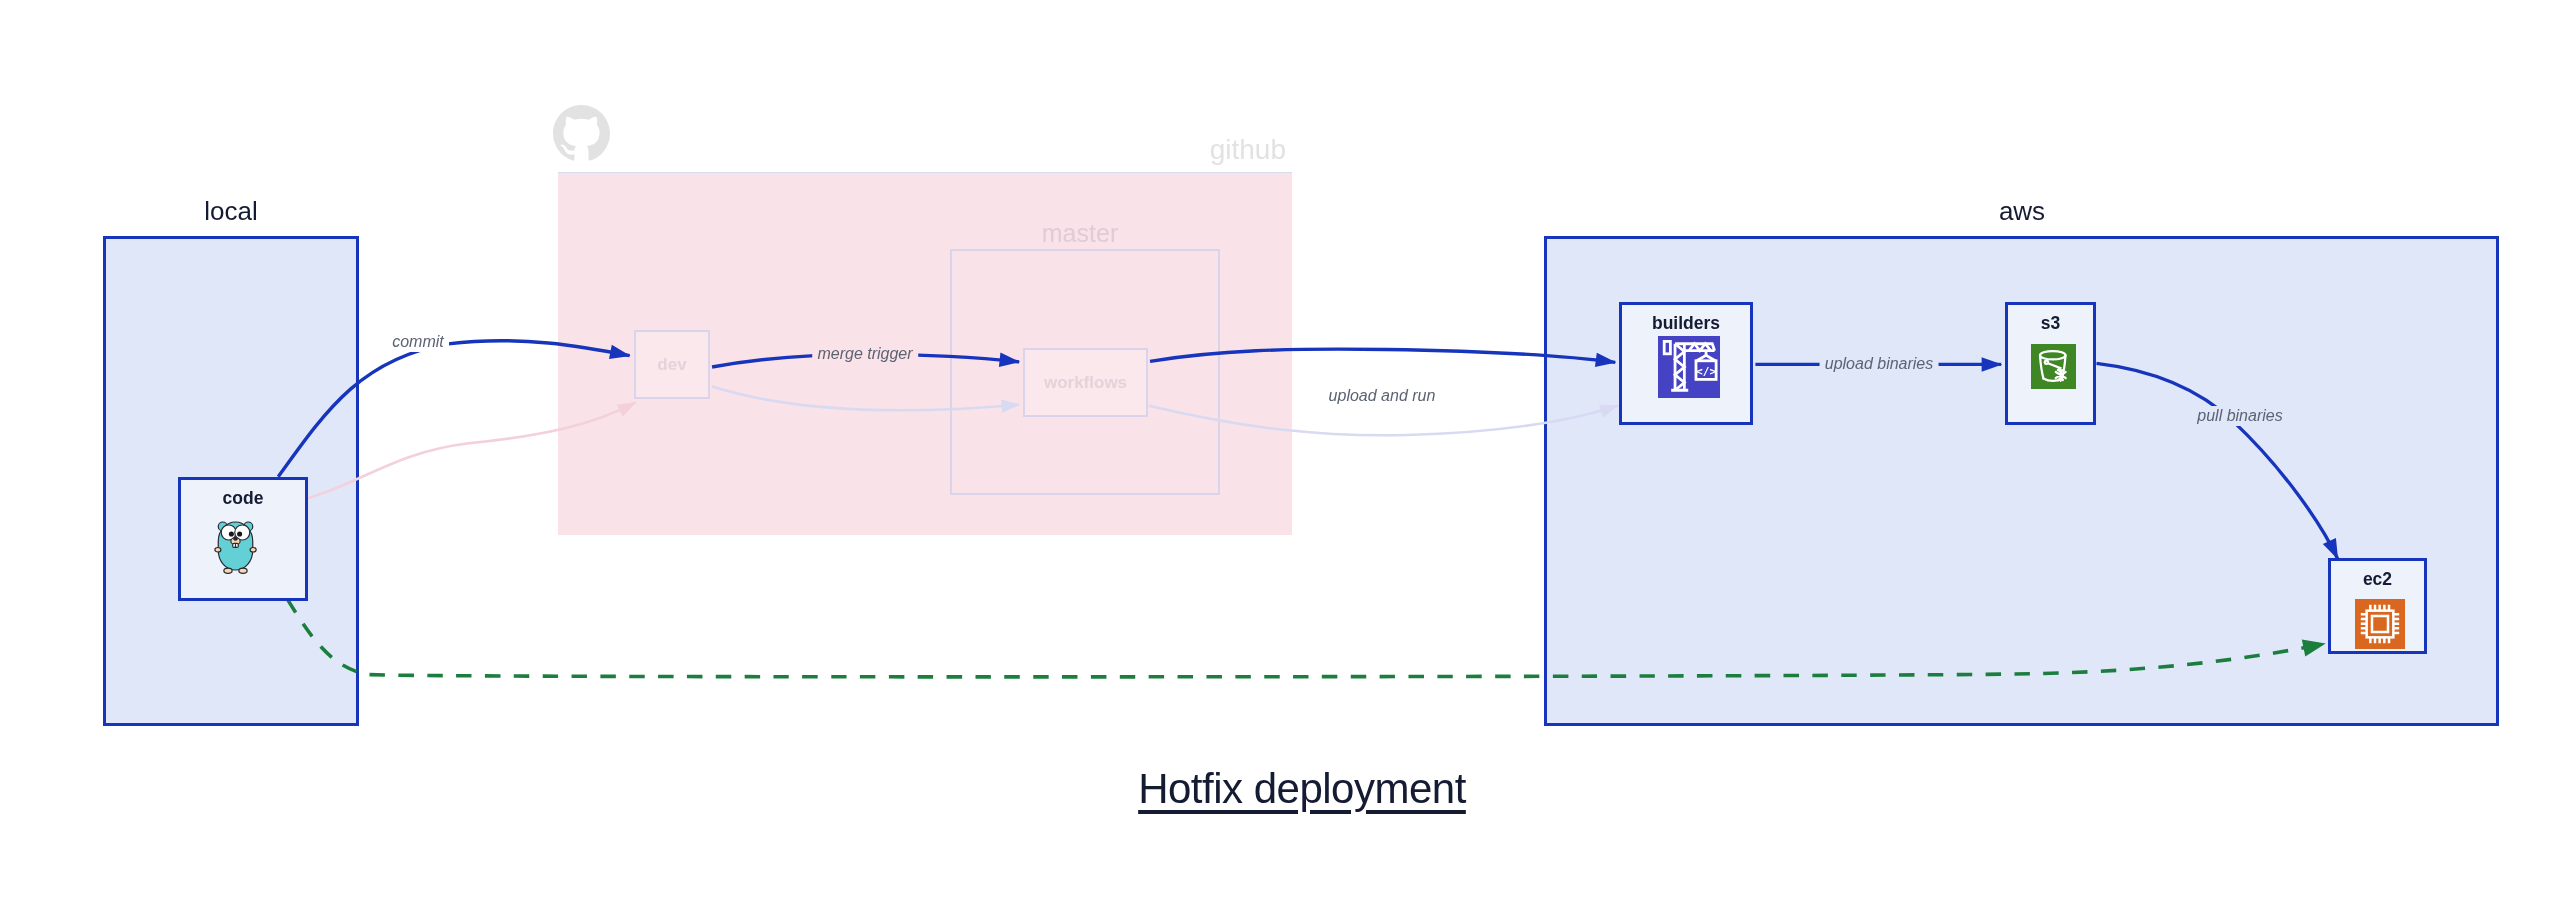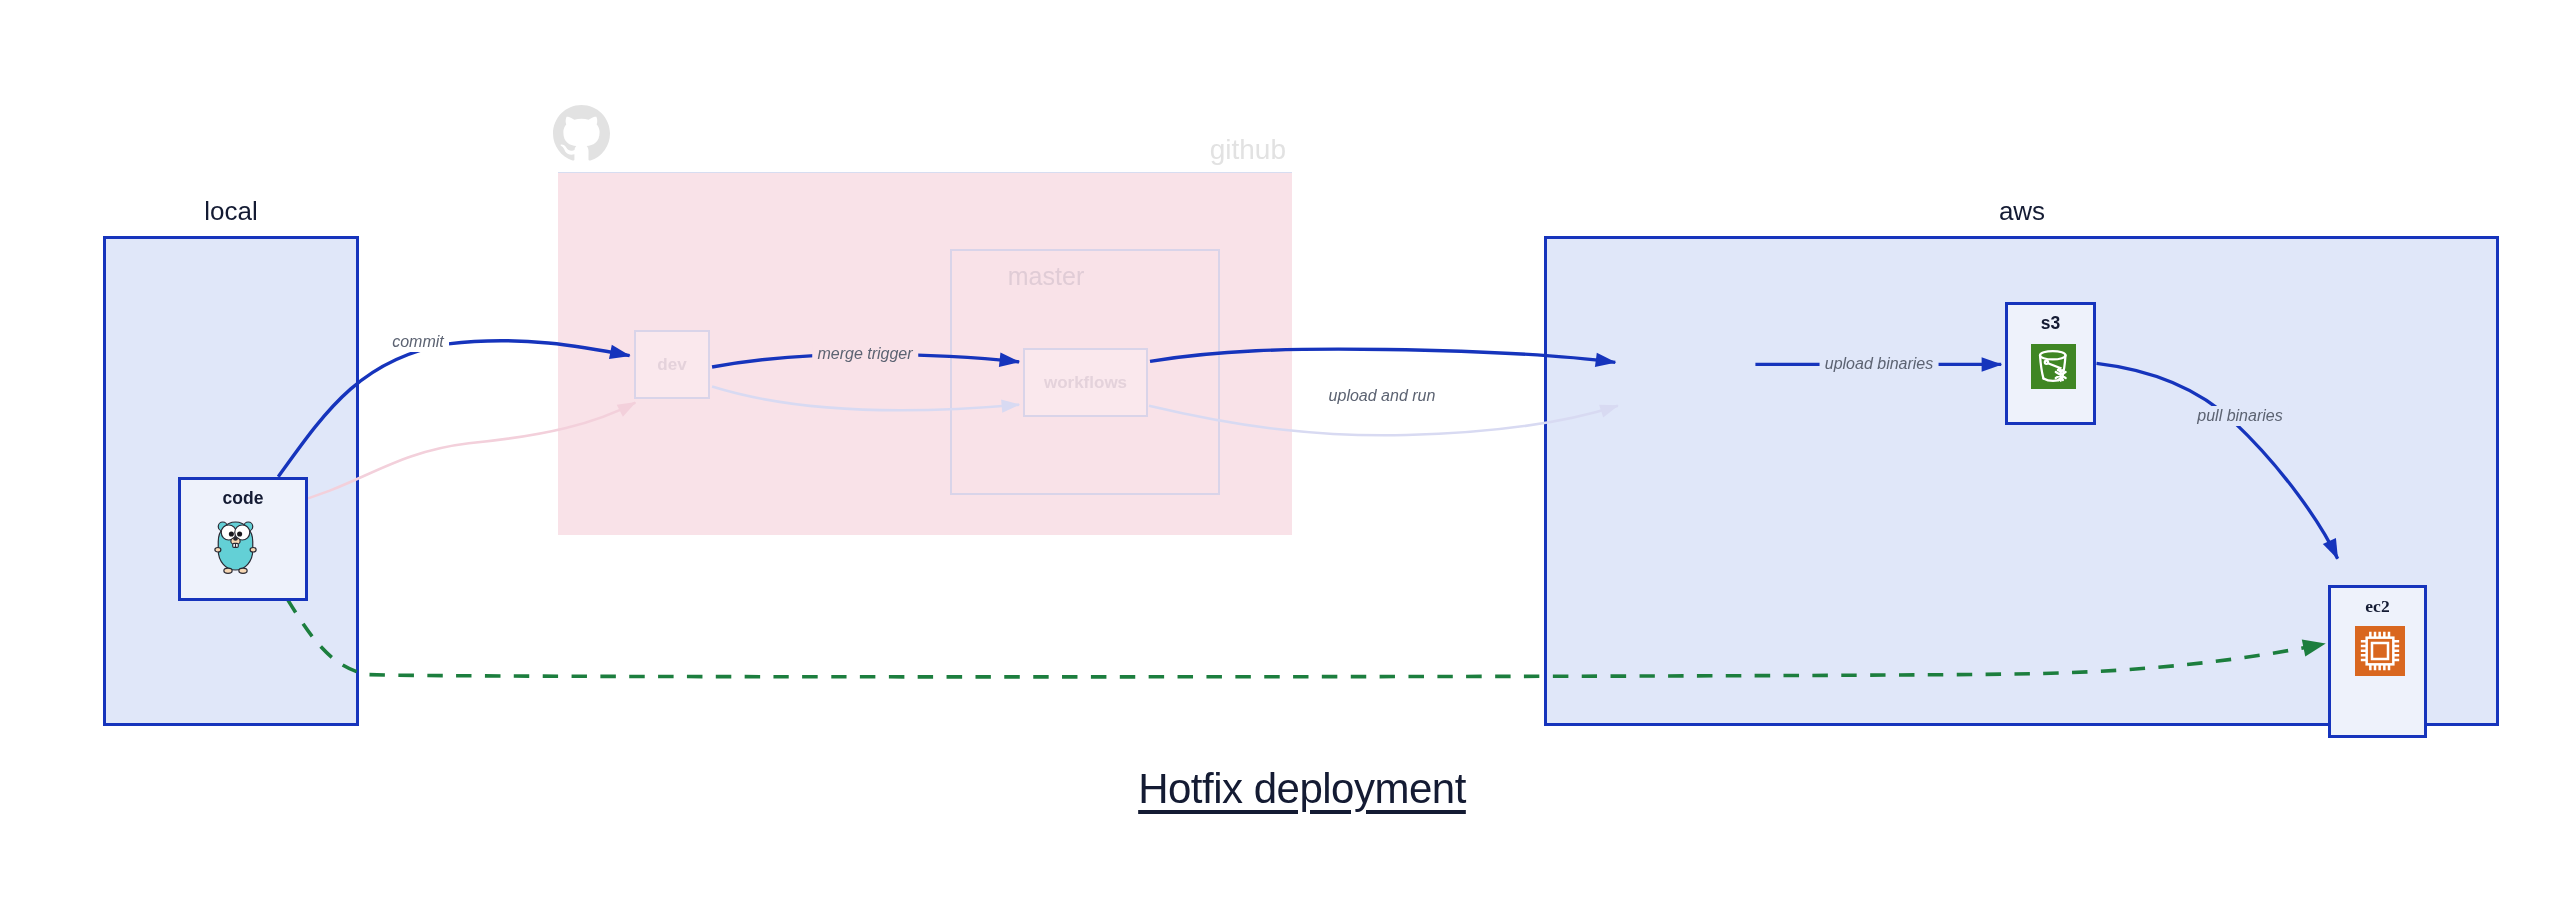--- a/index.html
+++ b/index.html
@@ -72,21 +72,21 @@
   <div class="group pink" style="left:558px;top:172px;width:734px;height:363px;"></div>
   <div class="group-title faded-github" style="left:1286px;top:150px;">github</div>
 
   <div class="octocat" style="left:553px;top:105px;width:57px;height:57px;">
     <svg viewBox="0 0 16 16" width="57" height="57">
       <path fill="#e2e2e2" d="M8 0C3.58 0 0 3.58 0 8c0 3.54 2.29 6.53 5.47 7.59.4.07.55-.17.55-.38 0-.19-.007-.693-.01-1.36-2.226.483-2.695-1.073-2.695-1.073-.364-.924-.89-1.17-.89-1.17-.727-.497.055-.487.055-.487.803.056 1.226.825 1.226.825.714 1.223 1.873.87 2.33.665.072-.517.278-.87.507-1.07-1.777-.2-3.644-.888-3.644-3.953 0-.873.31-1.587.823-2.147-.09-.202-.36-1.015.07-2.117 0 0 .67-.215 2.2.82.64-.178 1.32-.266 2-.27.68.004 1.36.092 2 .27 1.52-1.035 2.19-.82 2.19-.82.43 1.102.16 1.915.08 2.117.51.56.82 1.274.82 2.147 0 3.073-1.87 3.75-3.65 3.947.28.24.54.73.54 1.48 0 1.07-.01 1.93-.01 2.19 0 .21.14.46.55.38A8.01 8.01 0 0 0 16 8c0-4.42-3.58-8-8-8z"></path>
     </svg>
   </div>
 
   <div class="group master" style="left:950px;top:249px;width:270px;height:246px;"></div>
-  <div class="group-title faded-master" style="left:1046px;top:233px;margin-top:43px;">master</div>
+  <div class="group-title faded-master" style="left:1080px;top:233px;">master</div>
 
   <div class="group blue" style="left:1544px;top:236px;width:955px;height:490px;"></div>
   <div class="group-title" style="left:2022px;top:211px;">aws</div>
 
   <svg class="edges" width="2604" height="902" viewBox="0 0 5054 1750">
     <defs>
       <marker id="ah-blue" markerWidth="46" markerHeight="34" refX="40" refY="17" orient="auto" markerUnits="userSpaceOnUse">
         <path class="ah-blue" d="M2 3 L42 17 L2 31 Z"></path>
       </marker>
       <marker id="ah-green" markerWidth="50" markerHeight="38" refX="44" refY="19" orient="auto" markerUnits="userSpaceOnUse">
@@ -139,39 +139,57 @@
   </div>
 
   <div class="node faded" style="left:634px;top:330px;width:76px;height:69px;">
     <span class="faded-node-title">dev</span>
   </div>
 
   <div class="node faded" style="left:1023px;top:348px;width:125px;height:69px;">
     <span class="faded-node-title">workflows</span>
   </div>
 
+  <div class="node solid" style="left:1619px;top:302px;width:134px;height:123px;">
+    <div class="node-title">builders</div>
+    <div class="icon-tile" style="left:36px;top:31px;width:62px;height:62px;background:var(--c-builders_indigo);">
+      <svg viewBox="0 0 40 40">
+        <g stroke="#ffffff" stroke-width="1.8" fill="none">
+          <rect x="4" y="3.5" width="4" height="8"></rect>
+          <path d="M11 5 V35 M17 5 V35 M8.5 35 H19.5"></path>
+          <path d="M11 5 L17 10 L11 15 L17 20 L11 25 L17 30 L11 35"></path>
+          <path d="M11 5 H35 L36.5 9.5 M17 9.5 H36.5"></path>
+          <path d="M20 9.5 L23.5 5 L27 9.5 L30.5 5 L34 9.5"></path>
+          <path d="M31 9.5 V12.5"></path>
+          <path d="M25 16 L31 12.5 L37 16"></path>
+          <rect x="24.5" y="16" width="13" height="12"></rect>
+          <text x="31" y="25" font-size="7.2" text-anchor="middle" fill="#ffffff" stroke="none" font-family="DejaVu Sans Mono, monospace" font-weight="bold">&lt;/&gt;</text>
+        </g>
+      </svg>
+    </div>
+  </div>
 
   <div class="node solid" style="left:2005px;top:302px;width:91px;height:123px;">
     <div class="node-title">s3</div>
     <div class="icon-tile" style="left:23px;top:39px;width:45px;height:45px;background:var(--c-s3_green);">
       <svg viewBox="0 0 30 30">
         <g stroke="#ffffff" stroke-width="1.5" fill="none" stroke-linecap="round">
           <ellipse cx="14.5" cy="7.5" rx="8.5" ry="2.8"></ellipse>
           <path d="M6 7.5 C6.3 12 7.2 19 8.3 23 M23 7.5 C22.7 12 21.8 19 20.7 23"></path>
           <path d="M8.3 23 C12 25.2 17.4 25.2 20.7 23"></path>
           <circle cx="10.3" cy="12.2" r="1.1"></circle>
           <path d="M11.3 12.8 L19.3 16 L17.9 17.3"></path>
           <path d="M19.8 16.9 V24.5 M16.5 18.7 L23.1 22.7 M16.5 22.7 L23.1 18.7"></path>
           <path d="M18.3 17.4 L19.8 18.6 L21.3 17.4 M18.3 24 L19.8 22.8 L21.3 24"></path>
         </g>
       </svg>
     </div>
   </div>
 
-  <div class="node solid" style="left:2328px;top:585px;width:99px;height:153px;font-family:Liberation Serif, serif;">
+  <div class="node solid" style="left:2328px;top:558px;width:99px;height:96px;">
     <div class="node-title">ec2</div>
     <div class="icon-tile" style="left:24px;top:38px;width:50px;height:50px;background:var(--c-ec2_orange);">
       <svg viewBox="0 0 30 30">
         <g stroke="#ffffff" stroke-width="1.5" fill="none">
           <rect x="7" y="7" width="16" height="16"></rect>
           <rect x="10.2" y="10.2" width="9.6" height="9.6"></rect>
           <path d="M9.2 3.5 V7 M12 3.5 V7 M14.8 3.5 V7 M17.6 3.5 V7 M20.4 3.5 V7
                    M9.2 23 V26.5 M12 23 V26.5 M14.8 23 V26.5 M17.6 23 V26.5 M20.4 23 V26.5
                    M3.5 9.2 H7 M3.5 12 H7 M3.5 14.8 H7 M3.5 17.6 H7 M3.5 20.4 H7
                    M23 9.2 H26.5 M23 12 H26.5 M23 14.8 H26.5 M23 17.6 H26.5 M23 20.4 H26.5"></path>

